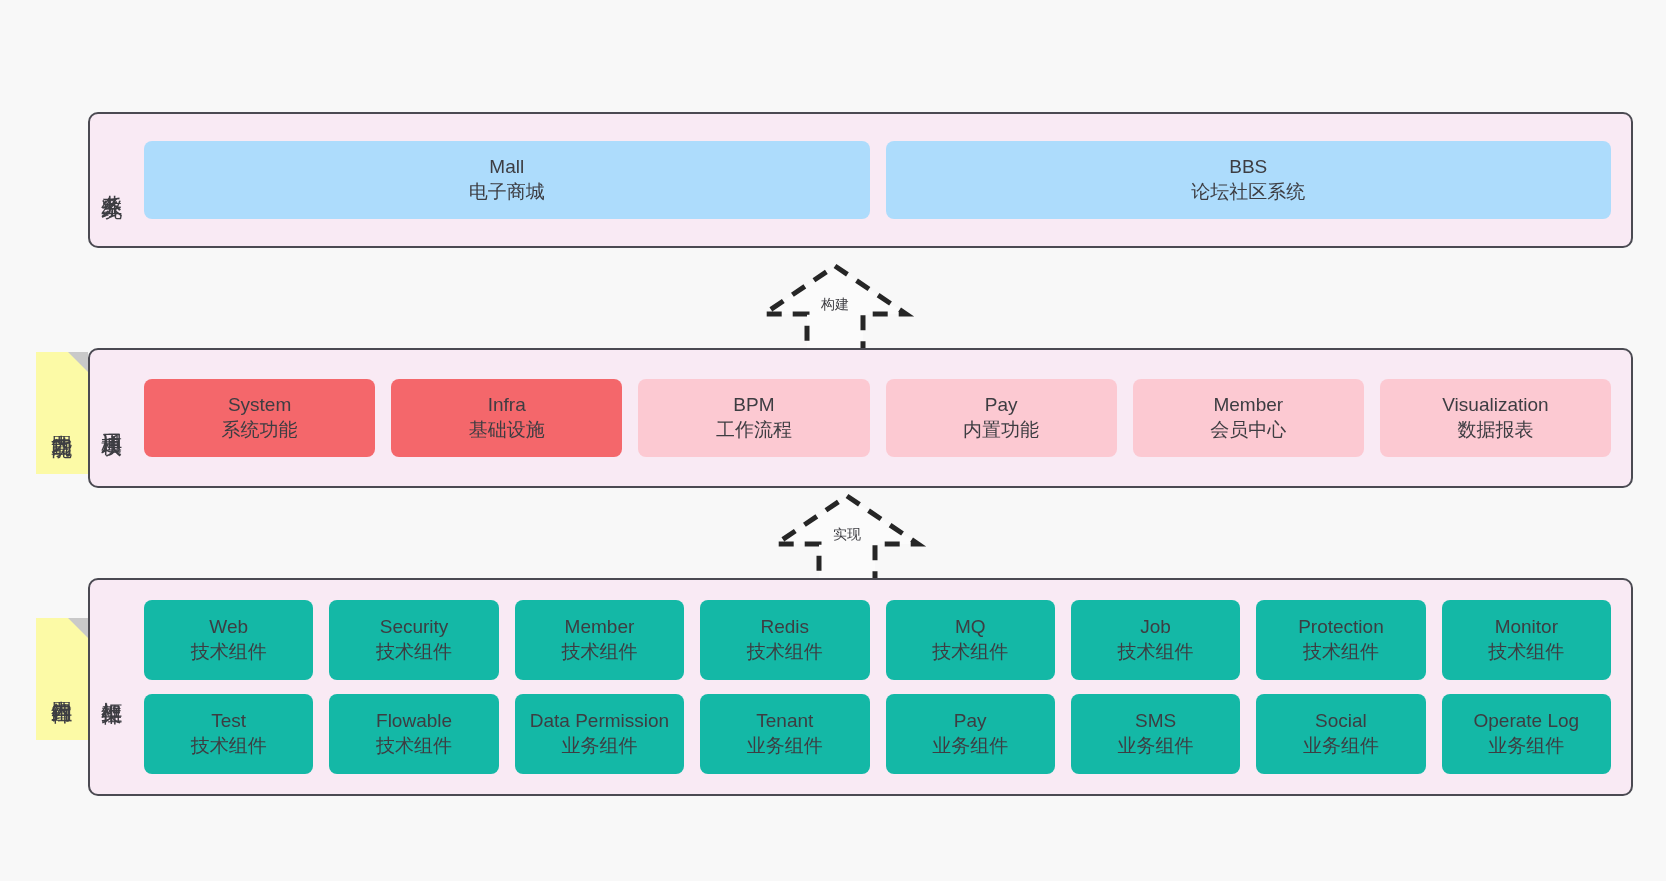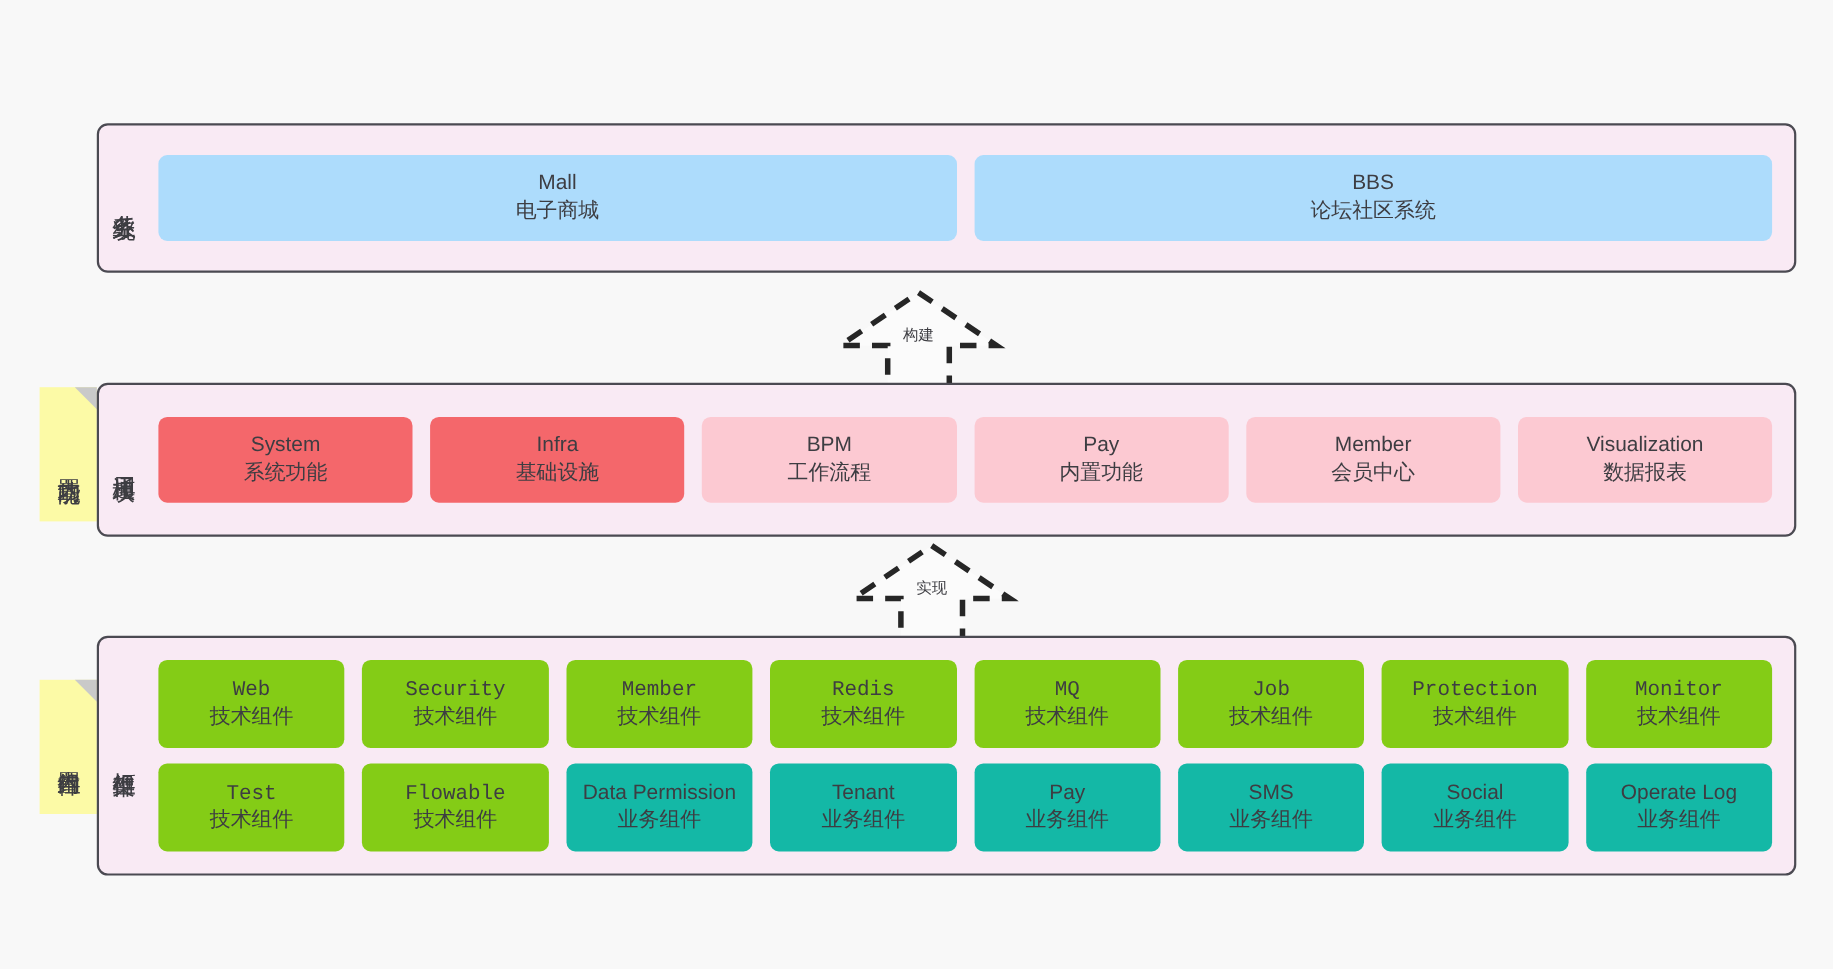--- a/index.html
+++ b/index.html
@@ -71,21 +71,21 @@
     margin: 0 8px;
     padding: 6px 4px;
     user-select: none;
   }
   .card .ln { display: block; white-space: nowrap; }
   .card .ln.wrap { white-space: normal; }
 
   .c-blue      { background: #ADDCFC; }
   .c-red       { background: #F4676B; }
   .c-pink      { background: #FCC9D2; }
-  .c-green     { background: #84cc16; font-family: Liberation Mono, monospace; }
+  .c-green     { background: #14b8a6; }
   .c-lightgrn  { background: #14b8a6; }
 
   
   .layer-biz   { top: 112px; left: 88px; width: 1545px; height: 136px; }
   .layer-biz .card { height: 78px; }
 
   .layer-mod   { top: 348px; left: 88px; width: 1545px; height: 140px; }
   .layer-mod .card { height: 78px; }
 
   .layer-fw    { top: 578px; left: 88px; width: 1545px; height: 218px; }

